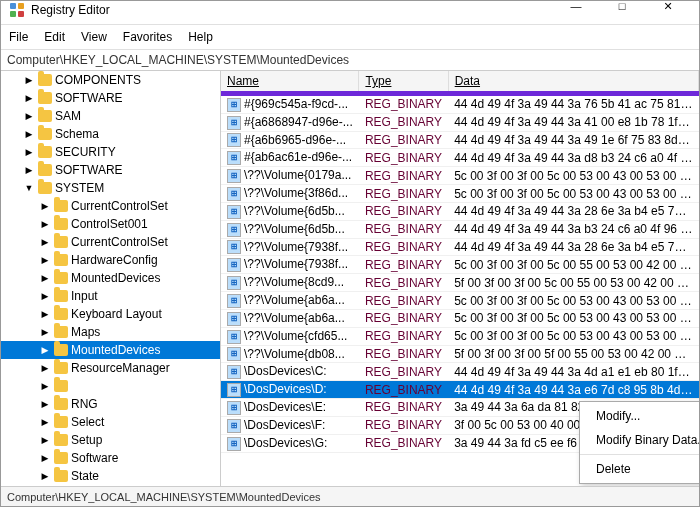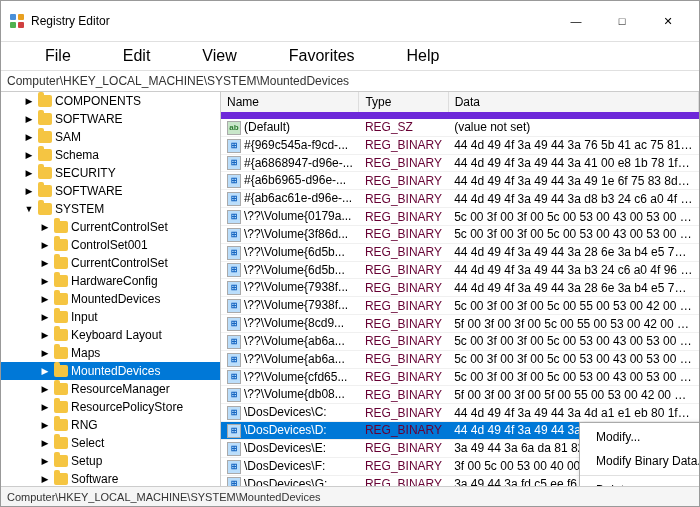--- a/index.html
+++ b/index.html
@@ -16,24 +16,24 @@
       height: 507px;
       background: #fff;
       border: 1px solid #999;
       display: flex;
       flex-direction: column;
     }
     .title-bar {
       background: #fff;
       padding: 6px 8px;
       display: flex;
-      align-items: center;
+      align-items: flex-end;
       justify-content: space-between;
       border-bottom: 1px solid #e0e0e0;
-      height: 41px;
+      height: 24px;
     }
     .title-bar-left {
       display: flex;
       align-items: center;
       gap: 6px;
     }
     .title-text {
       font-size: 12px;
       font-weight: normal;
     }
@@ -54,22 +54,21 @@
     }
     .menu-bar {
       display: flex;
       background: #fff;
       border-bottom: 1px solid #e0e0e0;
       padding: 2px 0;
     }
     .menu-item {
       padding: 3px 8px;
       cursor: pointer;
-      font-size: 16px;
-      margin-left: 36px;
+      font-size: 12px;
     }
     .address-bar {
       display: flex;
       align-items: center;
       padding: 3px 6px;
       border-bottom: 1px solid #ccc;
       background: #fff;
       gap: 4px;
     }
     .address-label {
@@ -144,21 +143,22 @@
       overflow: hidden;
       position: relative;
     }
     .right-table {
       width: 100%;
       border-collapse: collapse;
       font-size: 12px;
     }
     .right-table thead tr {
       background: #14b8a6;
-      border-bottom: 7px solid #6d28d9;
+      border-bottom: 5px solid #6d28d9;
+      text-decoration: underline;
     }
     .right-table th {
       text-align: left;
       padding: 3px 6px;
       font-weight: normal;
       border-right: 1px solid #ddd;
       position: sticky;
       top: 0;
       background: #f5f5f5;
       z-index: 1;
@@ -379,21 +379,20 @@
           <span class="tree-icon">
             <div class="folder-icon"></div>
           </span>
           <span class="tree-label">ResourceManager</span>
         </div>
         <div class="tree-item" style="padding-left: 36px;">
           <span class="tree-toggle">▶</span>
           <span class="tree-icon">
             <div class="folder-icon"></div>
           </span>
-          <span class="tree-label">ResourcePolicyStore</span>
         </div>
         <div class="tree-item" style="padding-left: 36px;">
           <span class="tree-toggle">▶</span>
           <span class="tree-icon">
             <div class="folder-icon"></div>
           </span>
           <span class="tree-label">RNG</span>
         </div>
         <div class="tree-item" style="padding-left: 36px;">
           <span class="tree-toggle">▶</span>
@@ -430,25 +429,20 @@
         <table class="right-table">
           <thead>
             <tr>
               <th>Name</th>
               <th>Type</th>
               <th>Data</th>
             </tr>
           </thead>
           <tbody id="table-body">
               <tr>
-                <td><span class="reg-icon ab">ab</span>(Default)</td>
-                <td style="color: rgb(102, 0, 51);">REG_SZ</td>
-                <td style="max-width: 250px; overflow: hidden; text-overflow: ellipsis;">(value not set)</td>
-              </tr>
-              <tr>
                 <td><span class="reg-icon bin">⊞</span>#{969c545a-f9cd-...</td>
                 <td style="color: rgb(102, 0, 51);">REG_BINARY</td>
                 <td style="max-width: 250px; overflow: hidden; text-overflow: ellipsis;">44 4d 49 4f 3a 49 44 3a 76 5b 41 ac 75 81 c5 44 8a f0</td>
               </tr>
               <tr>
                 <td><span class="reg-icon bin">⊞</span>#{a6868947-d96e-...</td>
                 <td style="color: rgb(102, 0, 51);">REG_BINARY</td>
                 <td style="max-width: 250px; overflow: hidden; text-overflow: ellipsis;">44 4d 49 4f 3a 49 44 3a 41 00 e8 1b 78 1f 8f 4e b2 f2</td>
               </tr>
               <tr>

